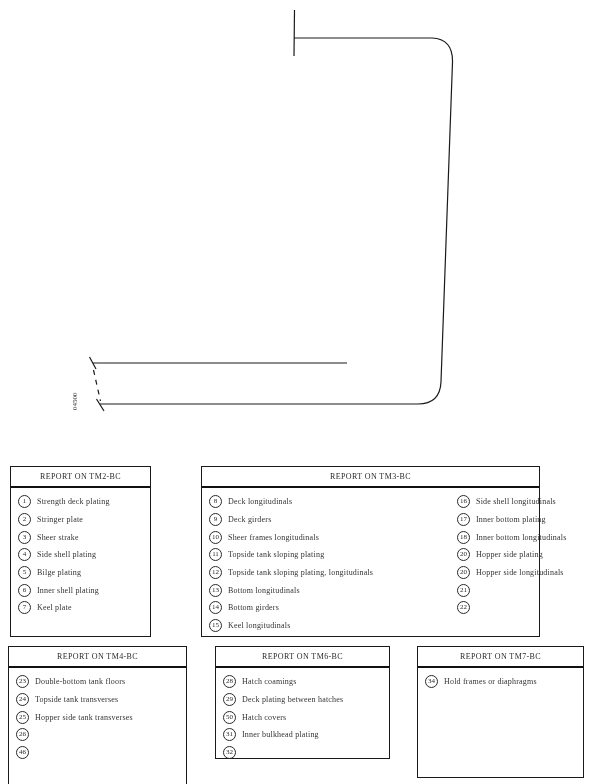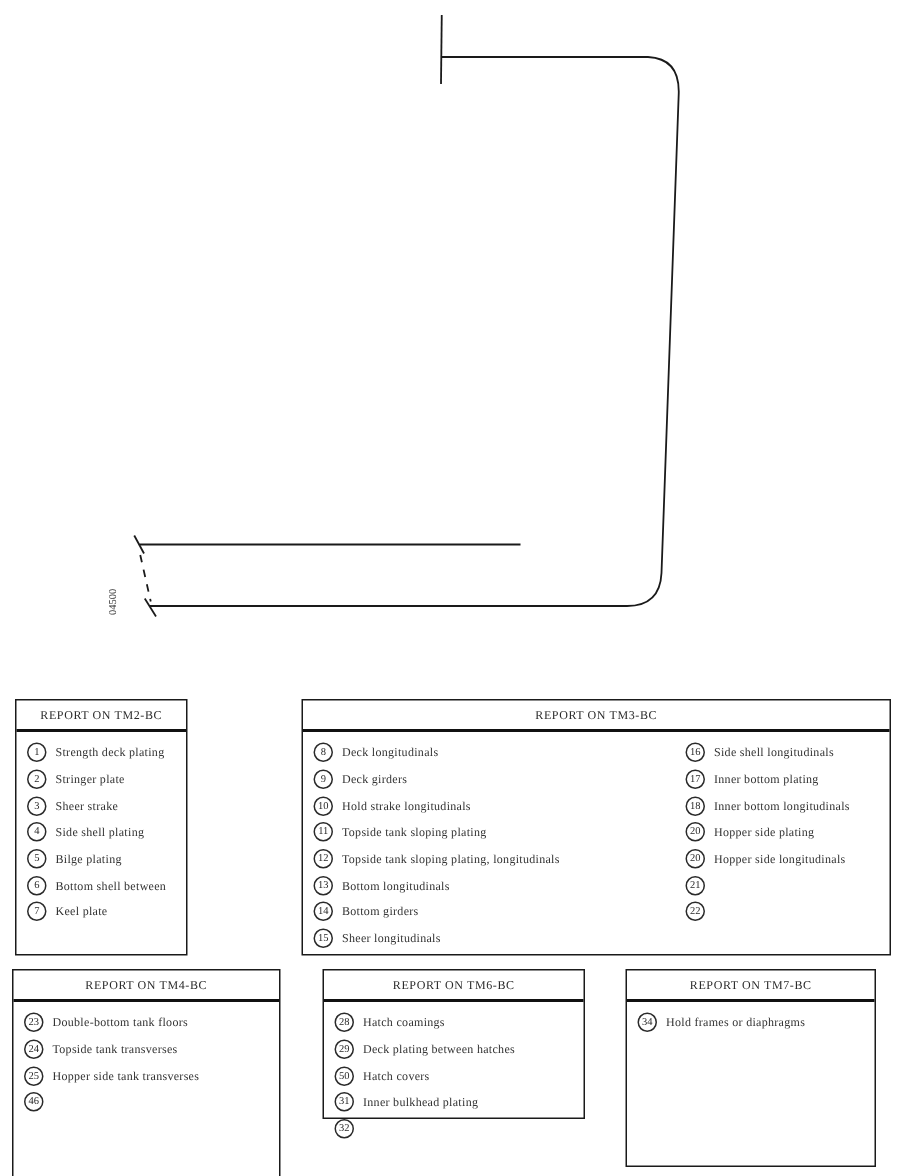--- a/index.html
+++ b/index.html
@@ -52,21 +52,21 @@
     <path d="M294.5,10 L294,56"></path>
     <path d="M294,38 H432 Q453,39 452.5,62 L441,382 Q440,404 418,404 H100"></path>
     <path d="M93,363 H347"></path>
     <path d="M89.5,357 L96,369"></path>
     <path d="M93.5,370 L100.5,401" stroke-dasharray="5,5"></path>
     <path d="M96.5,399 L104,411"></path>
   </g>
   <text x="77" y="410" transform="rotate(-90 77 410)" font-size="7" fill="#333" font-family="Liberation Serif, DejaVu Serif, serif">04500</text>
 </svg>
 
-<section class="panel" style="left:10px;top:466px;width:115px;height:171px">
+<section class="panel" style="left:10px;top:466px;width:141px;height:171px">
   <header class="panel-title">REPORT ON TM2-BC</header>
   <div class="cols">
     <div class="col">
 
         <div class="row">
           <span class="circ">1</span>
           <span class="lbl">Strength deck plating</span>
         </div>
 
         <div class="row">
@@ -84,49 +84,49 @@
           <span class="lbl">Side shell plating</span>
         </div>
 
         <div class="row">
           <span class="circ">5</span>
           <span class="lbl">Bilge plating</span>
         </div>
 
         <div class="row">
           <span class="circ">6</span>
-          <span class="lbl">Bottom shell between</span>
+          <span class="lbl">Inner shell plating</span>
         </div>
 
         <div class="row">
           <span class="circ">7</span>
           <span class="lbl">Keel plate</span>
         </div>
       </div>
   </div>
 </section>
 
-<section class="panel" style="left:201px;top:466px;width:393px;height:171px">
+<section class="panel" style="left:201px;top:466px;width:339px;height:171px">
   <header class="panel-title">REPORT ON TM3-BC</header>
   <div class="cols">
     <div class="col fixed" style="width:248px">
 
         <div class="row">
           <span class="circ">8</span>
           <span class="lbl">Deck longitudinals</span>
         </div>
 
         <div class="row">
           <span class="circ">9</span>
           <span class="lbl">Deck girders</span>
         </div>
 
         <div class="row">
           <span class="circ">10</span>
-          <span class="lbl">Hold strake longitudinals</span>
+          <span class="lbl">Sheer frames longitudinals</span>
         </div>
 
         <div class="row">
           <span class="circ">11</span>
           <span class="lbl">Topside tank sloping plating</span>
         </div>
 
         <div class="row">
           <span class="circ">12</span>
           <span class="lbl">Topside tank sloping plating, longitudinals</span>
@@ -137,21 +137,21 @@
           <span class="lbl">Bottom longitudinals</span>
         </div>
 
         <div class="row">
           <span class="circ">14</span>
           <span class="lbl">Bottom girders</span>
         </div>
 
         <div class="row">
           <span class="circ">15</span>
-          <span class="lbl">Sheer longitudinals</span>
+          <span class="lbl">Keel longitudinals</span>
         </div>
       </div>
     <div class="col">
 
         <div class="row">
           <span class="circ">16</span>
           <span class="lbl">Side shell longitudinals</span>
         </div>
 
         <div class="row">
@@ -200,30 +200,34 @@
         <div class="row">
           <span class="circ">24</span>
           <span class="lbl">Topside tank transverses</span>
         </div>
 
         <div class="row">
           <span class="circ">25</span>
           <span class="lbl">Hopper side tank transverses</span>
         </div>
 
+        <div class="row">
+          <span class="circ">26</span>
+          <span class="lbl"></span>
+        </div>
 
         <div class="row">
           <span class="circ">46</span>
           <span class="lbl"></span>
         </div>
       </div>
   </div>
 </section>
 
-<section class="panel" style="left:215px;top:646px;width:175px;height:100px">
+<section class="panel" style="left:215px;top:646px;width:175px;height:113px">
   <header class="panel-title">REPORT ON TM6-BC</header>
   <div class="cols">
     <div class="col">
 
         <div class="row">
           <span class="circ">28</span>
           <span class="lbl">Hatch coamings</span>
         </div>
 
         <div class="row">

